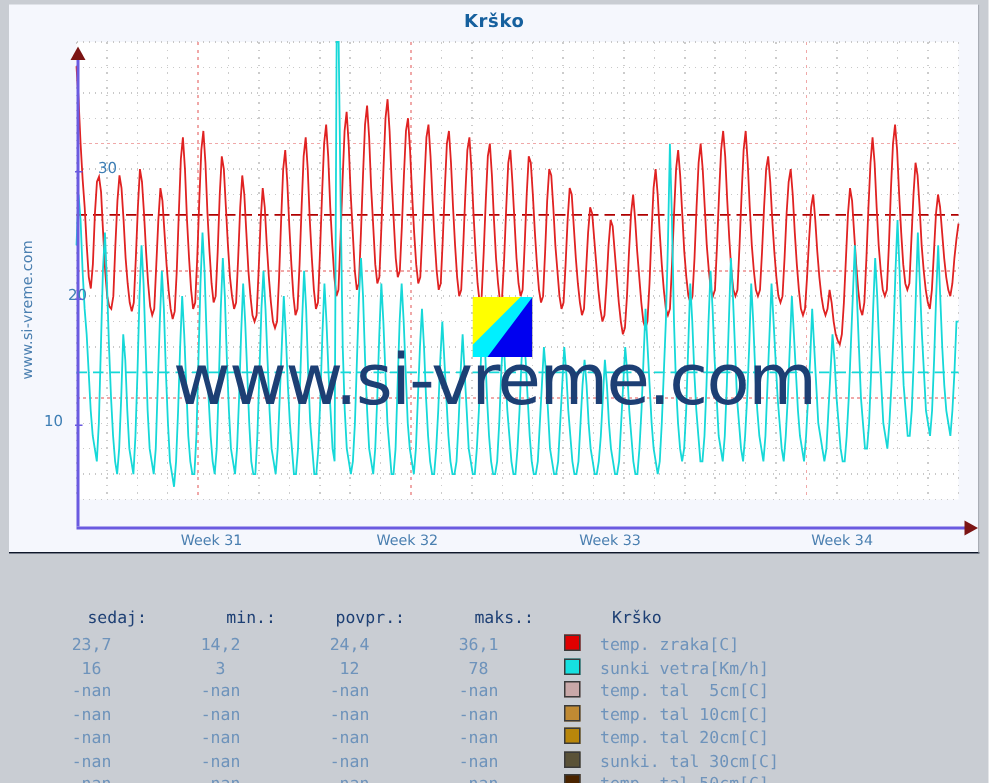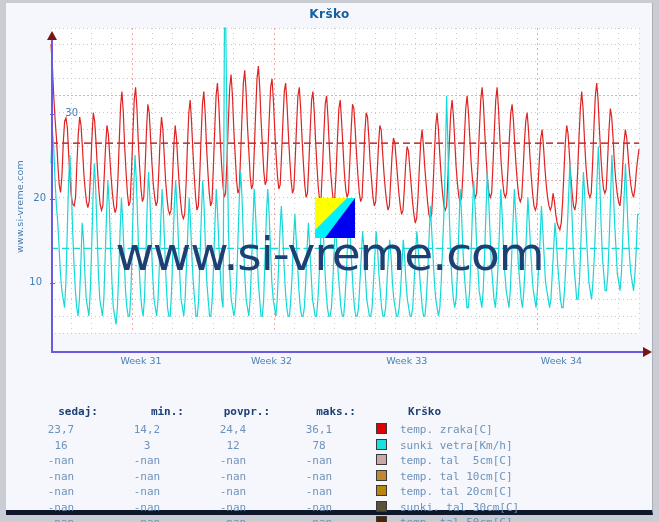--- a/index.html
+++ b/index.html
@@ -2,25 +2,25 @@
 <html><head>
 <meta charset="utf-8">
 <style>
   html,body{margin:0;padding:0;}
   body{
     width:659px;height:522px;overflow:hidden;
     background:#c9cdd3;
     font-family:"DejaVu Sans",sans-serif;
   }
   #page{
-    position:absolute;left:6px;top:3px;width:647px;height:512px;
+    position:absolute;left:6px;top:3px;width:647px;height:366px;
     background:#f5f7fd;
     box-sizing:border-box;
     border-right:1px solid #a9adb5;
-    border-bottom:5px solid #0f172a;
+    border-bottom:1px solid #0f172a;
   }
   
   #title{
     position:absolute;left:0;top:4px;width:647px;
     text-align:center;
     font-family:"DejaVu Sans",sans-serif;
     font-size:12px;font-weight:bold;color:#16609e;
     letter-spacing:.4px;
   }
   
@@ -92,21 +92,21 @@
     font-size:10.5px;color:#7fa3c9;line-height:15px;
   }
   
   #table{
     position:absolute;left:18px;top:400px;
     font-family:"DejaVu Sans Mono",monospace;
     font-size:11px;
     border-collapse:collapse;
   }
   #table th{
-    color:#1d3f74;font-weight:bold;
+    color:#1d3f74;font-weight:normal;
     padding:0 0 3px 0;height:16px;
     font-size:11px;
   }
   #table td{
     color:#6e93bb;
     height:15.5px;padding:0;
     font-size:11px;
     white-space:pre;
   }
   .num{ text-align:center; width:74px; padding-right:12px !important;}
@@ -191,21 +191,21 @@
     </div>
 
     <div id="y-axis"></div>
     <div id="x-axis"></div>
     <div class="arrow-up"></div>
     <div class="arrow-right"></div>
 
     <div id="ytick-holder">
         <div class="ytick" style="left: 0px; top: 255.222px;">10</div>
         <div class="ytick-mark" style="top: 262.222px;"></div>
-        <div class="ytick" style="left: 4px; top: 170.5px;">20</div>
+        <div class="ytick" style="left: 16px; top: 170.5px;">20</div>
         <div class="ytick-mark" style="top: 177.5px;"></div>
         <div class="ytick" style="left: 0px; top: 85.7778px; padding-left: 36px;">30</div>
         <div class="ytick-mark" style="top: 92.7778px;"></div>
       </div>
     <div id="xtick-holder">
         <div class="xtick-label" style="left: 95px;">Week 31</div>
         <div class="xtick-label" style="left: 225.5px;">Week 32</div>
         <div class="xtick-label" style="left: 360.74px;">Week 33</div>
         <div class="xtick-label" style="left: 495.98px; text-align: right;">Week 34</div>
       </div>

